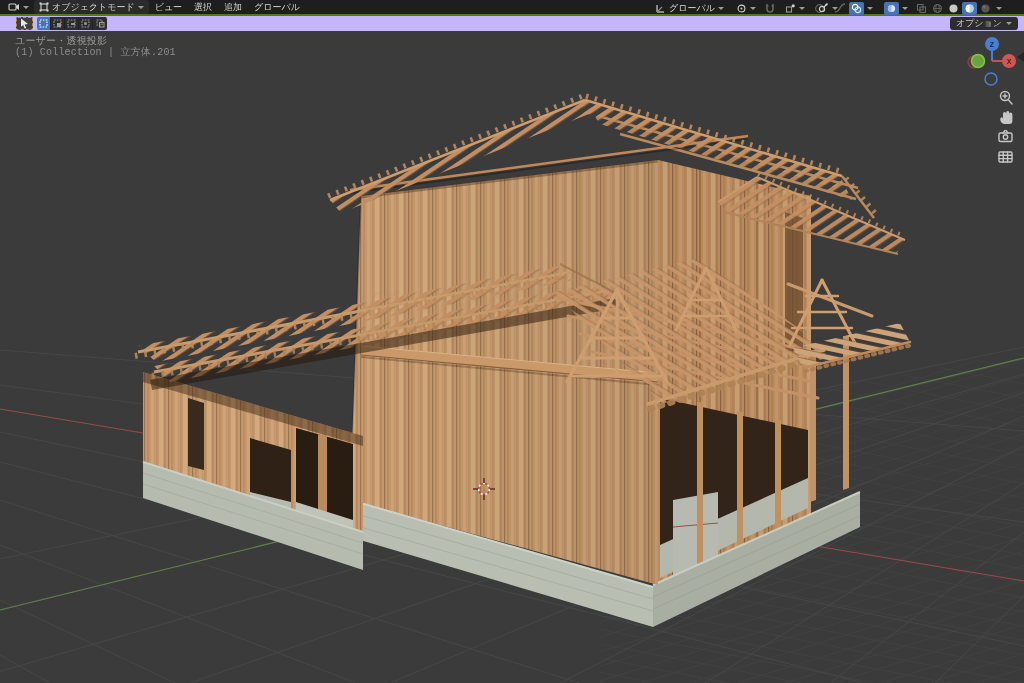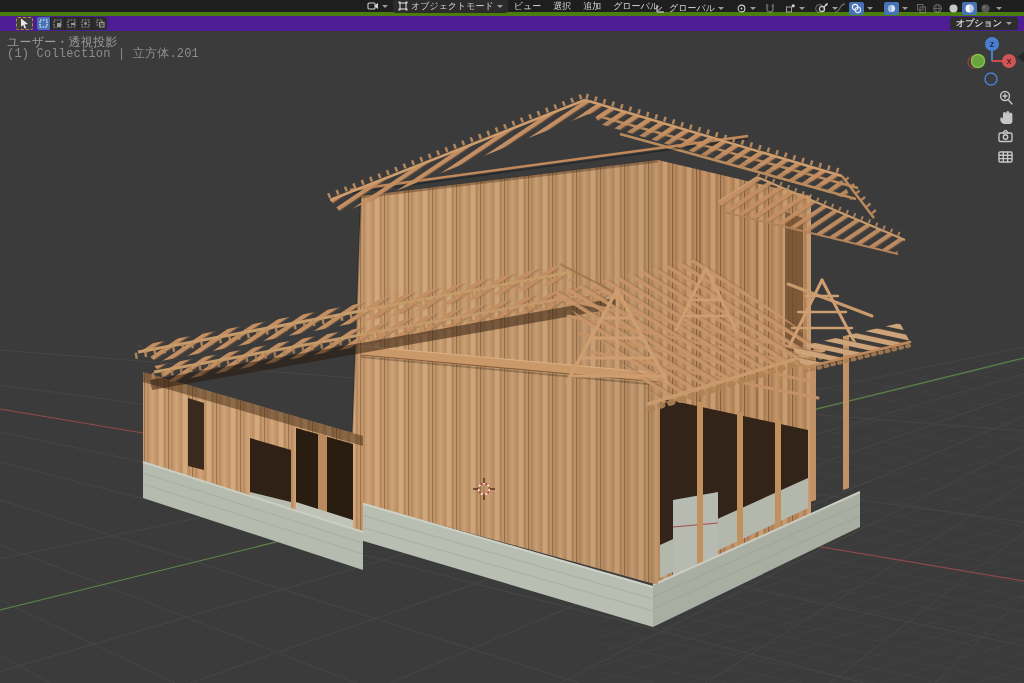--- a/index.html
+++ b/index.html
@@ -4,22 +4,22 @@
 <style>
   :root{
     --accent:#4772b3; --header-bg:#1e1e1e; --viewport-bg:#3b3b3b;
   }
   *{box-sizing:border-box; margin:0; padding:0;}
   html,body{width:1024px;height:683px;overflow:hidden;background:#3b3b3b;
     font-family:"Liberation Sans","DejaVu Sans",sans-serif;}
   #stage{position:relative;width:1024px;height:683px;background:var(--viewport-bg);}
   
   .bar{position:absolute;left:0;width:1024px;background:var(--header-bg);display:flex;align-items:center;}
-  #menubar{top:0;height:16px;border-bottom:4px solid #4d7c0f;z-index:30;font-size:9px;color:#d6d6d6;justify-content:center;}
-  #toolbar{top:16px;height:15px;z-index:30;background:#4c1d95;font-weight:bold;}
+  #menubar{top:0;height:16px;border-bottom:2px solid #4d7c0f;z-index:30;font-size:9px;color:#d6d6d6;}
+  #toolbar{top:16px;height:15px;z-index:30;background:#c4b5fd;}
   .hitem{display:flex;align-items:center;gap:3px;padding:0 5px;height:14px;border-radius:3px;cursor:default;white-space:nowrap;}
   .menu-label{padding:8px 6px;}
   .chev{width:0;height:0;border-left:3px solid transparent;border-right:3px solid transparent;border-top:3.5px solid #9a9a9a;display:inline-block;}
   .pill{background:#2b2b2b;border-radius:3px;}
   .iconbtn{display:flex;align-items:center;justify-content:center;height:13px;min-width:15px;border-radius:2px;}
   .iconbtn.blue{background:var(--accent);}
   .iconbtn.dim{opacity:.45;}
   svg.mini{display:block;}
   #center-cluster{position:absolute;left:650px;top:1px;display:flex;align-items:center;gap:2px;}
   #right-cluster{position:absolute;right:20px;top:1px;display:flex;align-items:center;gap:1px;}
@@ -28,21 +28,21 @@
   .toolbtn{width:17px;height:13px;background:#3f3f3f;border:1px dashed #b8913f;border-radius:2px;
     display:flex;align-items:center;justify-content:center;}
   .selgroup{display:flex;}
   .selbtn{width:14px;height:13px;background:#2c2c2c;display:flex;align-items:center;justify-content:center;border-right:1px solid #222;}
   .selbtn:first-child{border-radius:2px 0 0 2px;}
   .selbtn:last-child{border-radius:0 2px 2px 0;border-right:none;}
   .selbtn.active{background:var(--accent);}
   #options-pill{position:absolute;right:6px;top:1px;height:13px;background:#2d2d2d;border-radius:3px;
     display:flex;align-items:center;gap:4px;padding:0 6px;font-size:9px;color:#cfcfcf;}
   
-  .ovl-text{position:absolute;z-index:20;font-size:12px;letter-spacing:.2px;pointer-events:none;}
+  .ovl-text{position:absolute;z-index:20;font-size:10px;letter-spacing:.2px;pointer-events:none;margin-left:8px;}
   #view-label{left:7px;top:34px;color:#9d9d9d;}
   #collection-label{left:7px;top:45px;color:#8d8d8d;font-family:Liberation Mono, monospace;}
   #vpsvg{position:absolute;left:0;top:0;z-index:5;}
   #gadgets{position:absolute;left:0;top:0;z-index:25;}
 </style>
 </head>
 <body>
 
 <div id="stage">
 

